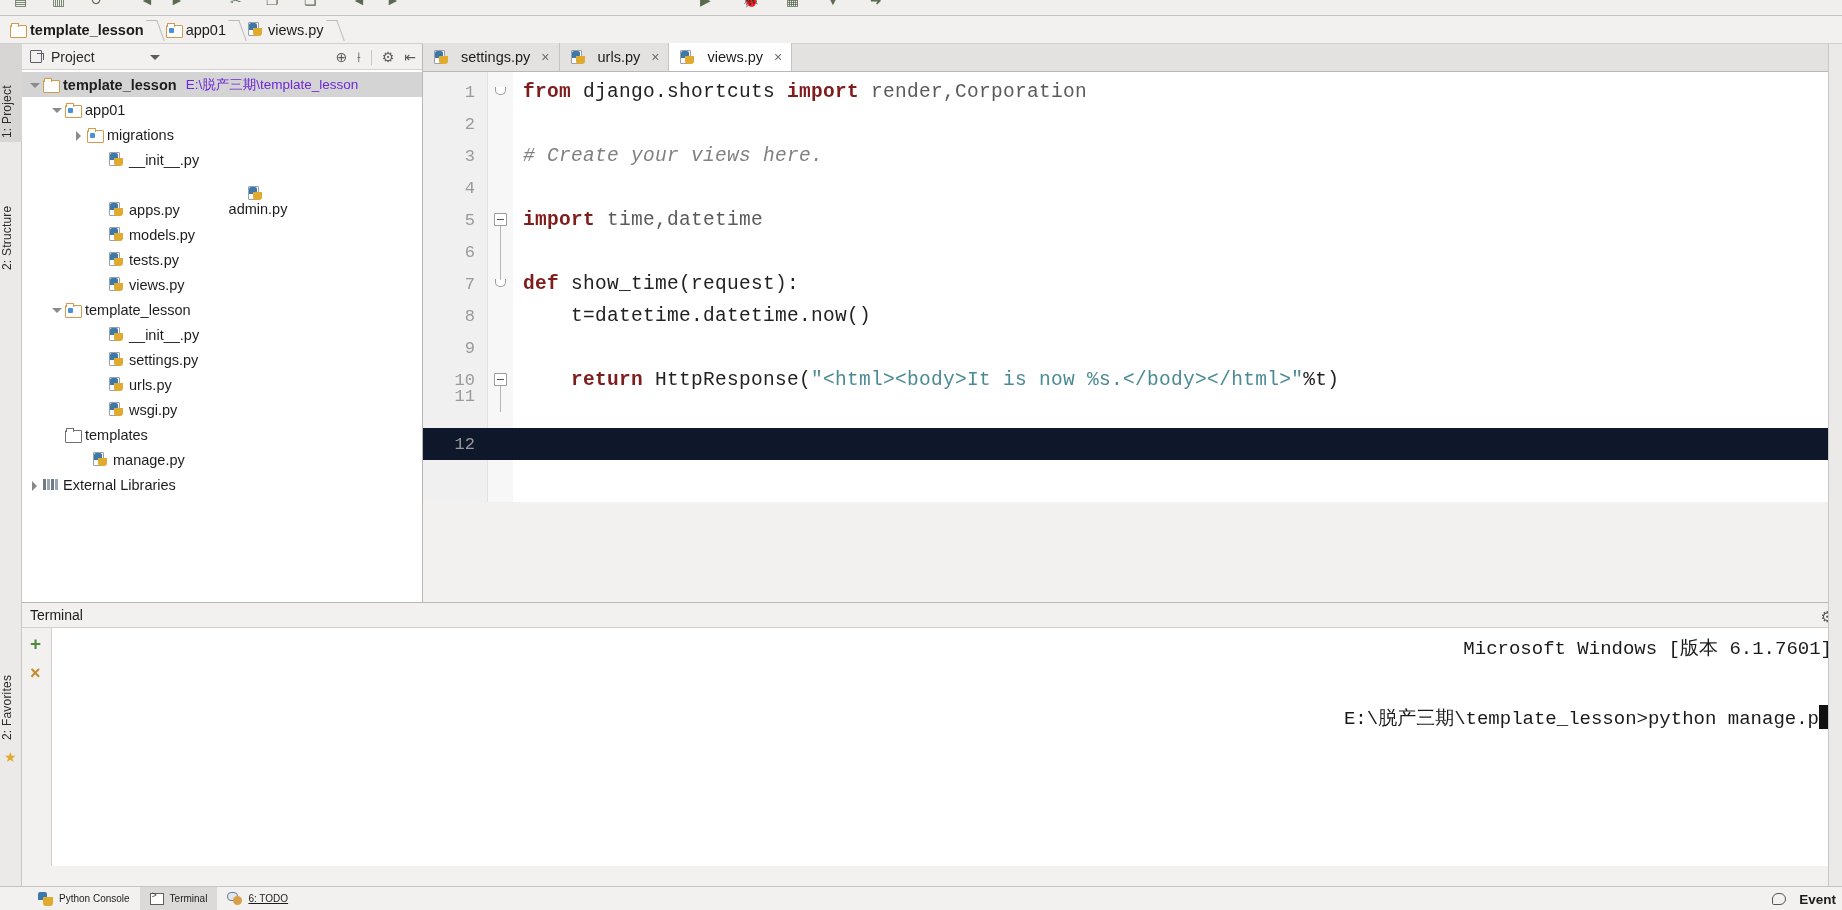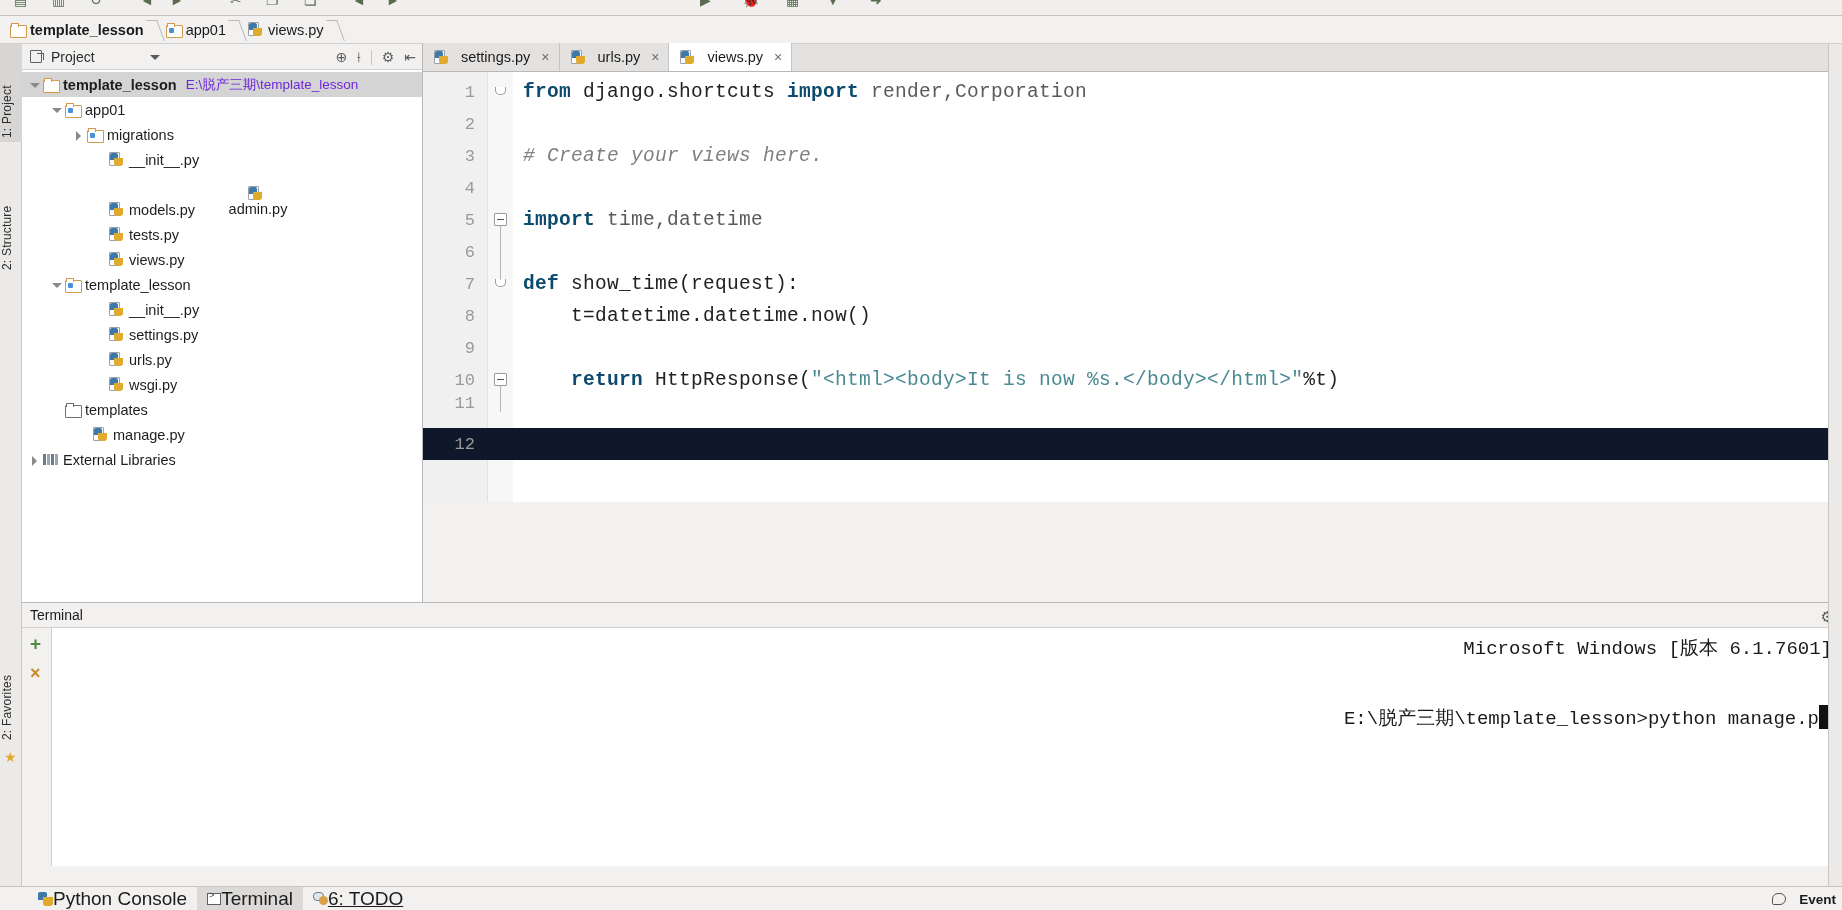--- a/index.html
+++ b/index.html
@@ -228,21 +228,21 @@
     font-family: "Liberation Mono", monospace;
     font-size: 17px; color: #9a9a9a;
   }
   .ctext {
     position: absolute; left: 100px;
     font-family: "Liberation Mono", monospace;
     font-size: 19.5px; color: #222;
     white-space: pre;
     letter-spacing: 0.3px;
   }
-  .kw   { color: #0c4a6e; font-weight: bold; }
+  .kw   { color: #7f1d1d; font-weight: bold; }
   .cmt  { color: #808080; font-style: italic; }
   .plain{ color: #222; }
   .dim  { color: #5b5b5b; }
   .str  { color: #4a8a94; }
   .cur-line { background: #0f172a; }
   .fold-box {
     position: absolute; width: 13px; height: 13px;
     border: 1px solid #9b9b9b; background: #fff; border-radius: 1px;
   }
   .fold-box::after {
@@ -306,23 +306,23 @@
   }
 
   
   .statusbar {
     position: absolute; left: 0; top: 886px; width: 1842px; height: 24px;
     background: #f2f1f0;
     border-top: 1px solid #c6c4c2;
     display: flex; align-items: center;
   }
   .sb-item {
-    display: flex; align-items: center; 
+    display: flex; align-items: center; gap: 6px;
     height: 24px; padding: 0 10px;
-    font-size: 19px; color: #1c1c1c;
+    font-size: 10px; color: #1c1c1c;
   }
   .sb-item.active { background: #dcdad8; }
   .sb-item.first { margin-left: 28px; }
   .sb-right {
     position: absolute; right: 6px; top: 0; height: 24px;
     display: flex; align-items: center; gap: 13px;
     font-size: 13.5px; color: #1c1c1c; font-weight: bold;
   }
   .bubble-ic {
     width: 14px; height: 12px; border: 1.4px solid #555;
@@ -463,20 +463,29 @@
           <span>__init__.py</span>
         </div>
         <div class="trow" style="padding-left: 72px; flex-direction: column;">
           <span class="twist"></span>
           <span class="ic py-ic">
             <i class="sheet"></i>
             <i class="b1"></i>
             <i class="b2"></i>
           </span>
           <span>admin.py</span>
+        </div>
+        <div class="trow" style="padding-left: 72px;">
+          <span class="twist"></span>
+          <span class="ic py-ic">
+            <i class="sheet"></i>
+            <i class="b1"></i>
+            <i class="b2"></i>
+          </span>
+          <span>apps.py</span>
         </div>
         <div class="trow" style="padding-left: 72px;">
           <span class="twist"></span>
           <span class="ic py-ic">
             <i class="sheet"></i>
             <i class="b1"></i>
             <i class="b2"></i>
           </span>
           <span>models.py</span>
         </div>
@@ -635,21 +644,21 @@
           <span class="ctext"><span class="plain">    t=datetime.datetime.now()</span></span>
         </div>
         <div class="cline" style="top: 260px;">
           <span class="lnum">9</span>
           <span class="ctext"></span>
         </div>
         <div class="cline" style="top: 292px;">
           <span class="lnum">10</span>
           <span class="ctext"><span class="plain">    </span><span class="kw">return</span><span class="plain"> HttpResponse(</span><span class="str">"&lt;html&gt;&lt;body&gt;It is now %s.&lt;/body&gt;&lt;/html&gt;"</span><span class="plain">%t)</span></span>
         </div>
-        <div class="cline" style="top: 315px;">
+        <div class="cline" style="top: 308px;">
           <span class="lnum">11</span>
           <span class="ctext"></span>
         </div>
         <div class="cline cur-line" style="top: 356px;">
           <span class="lnum">12</span>
           <span class="ctext"></span>
         </div>
         <div class="fold-tip" style="left: 72px; top: 15px;"></div>
         <div class="fold-box" style="left: 71px; top: 141px;"></div>
         <div class="fold-tip" style="left: 72px; top: 207px;"></div>

